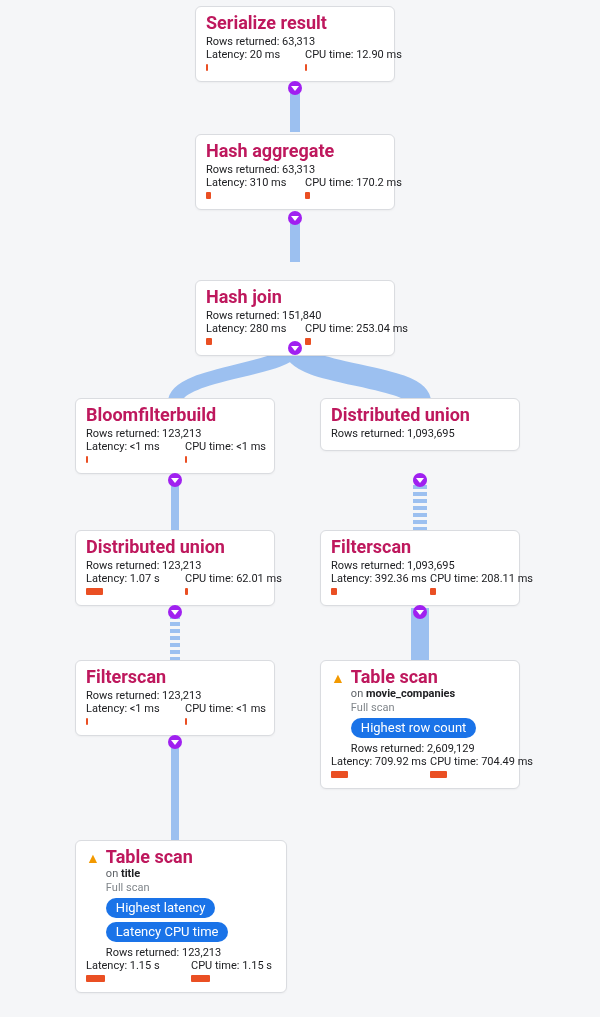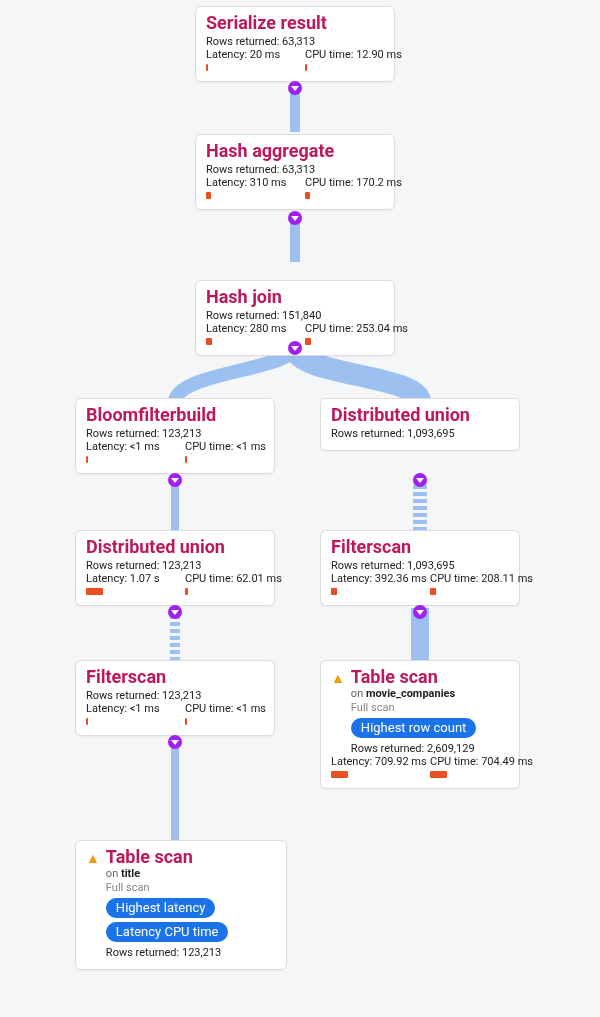--- a/index.html
+++ b/index.html
@@ -389,15 +389,29 @@
       <div class="badges">
         <span class="badge">Highest latency</span>
         <span class="badge">Latency CPU time</span>
       </div>
       <div class="rows">
         <span class="lbl">Rows returned:</span>
         <span class="val">123,213</span>
       </div>
     </div>
   </div>
+  <div class="metrics">
+    <div class="metric">
+      <div class="line"><span>Latency:</span> <span>1.15 s</span></div>
+      <div class="bar-track">
+            <div class="bar-fill" style="width: 22%;"></div>
+          </div>
+    </div>
+    <div class="metric">
+      <div class="line"><span>CPU time:</span> <span>1.15 s</span></div>
+      <div class="bar-track">
+            <div class="bar-fill" style="width: 22%;"></div>
+          </div>
+    </div>
+  </div>
 </div>
 
 </div>
 
 </body></html>

